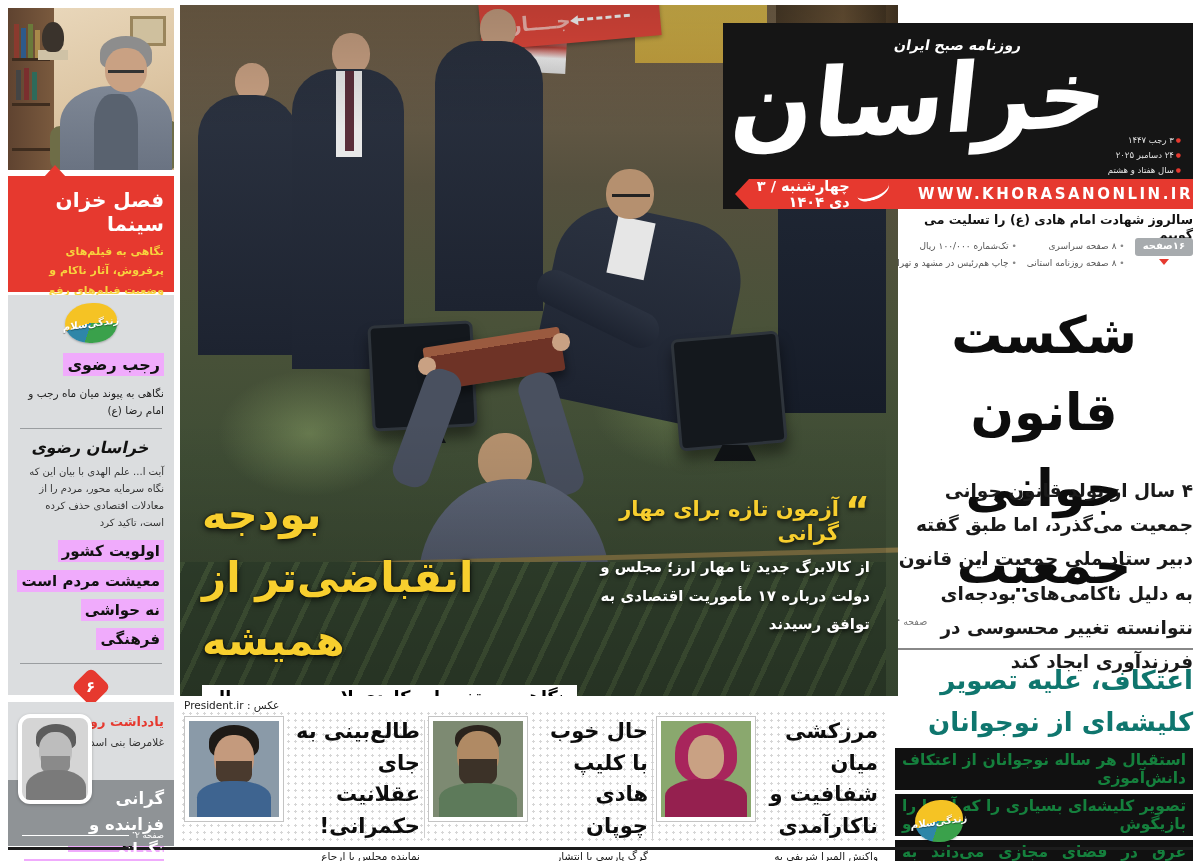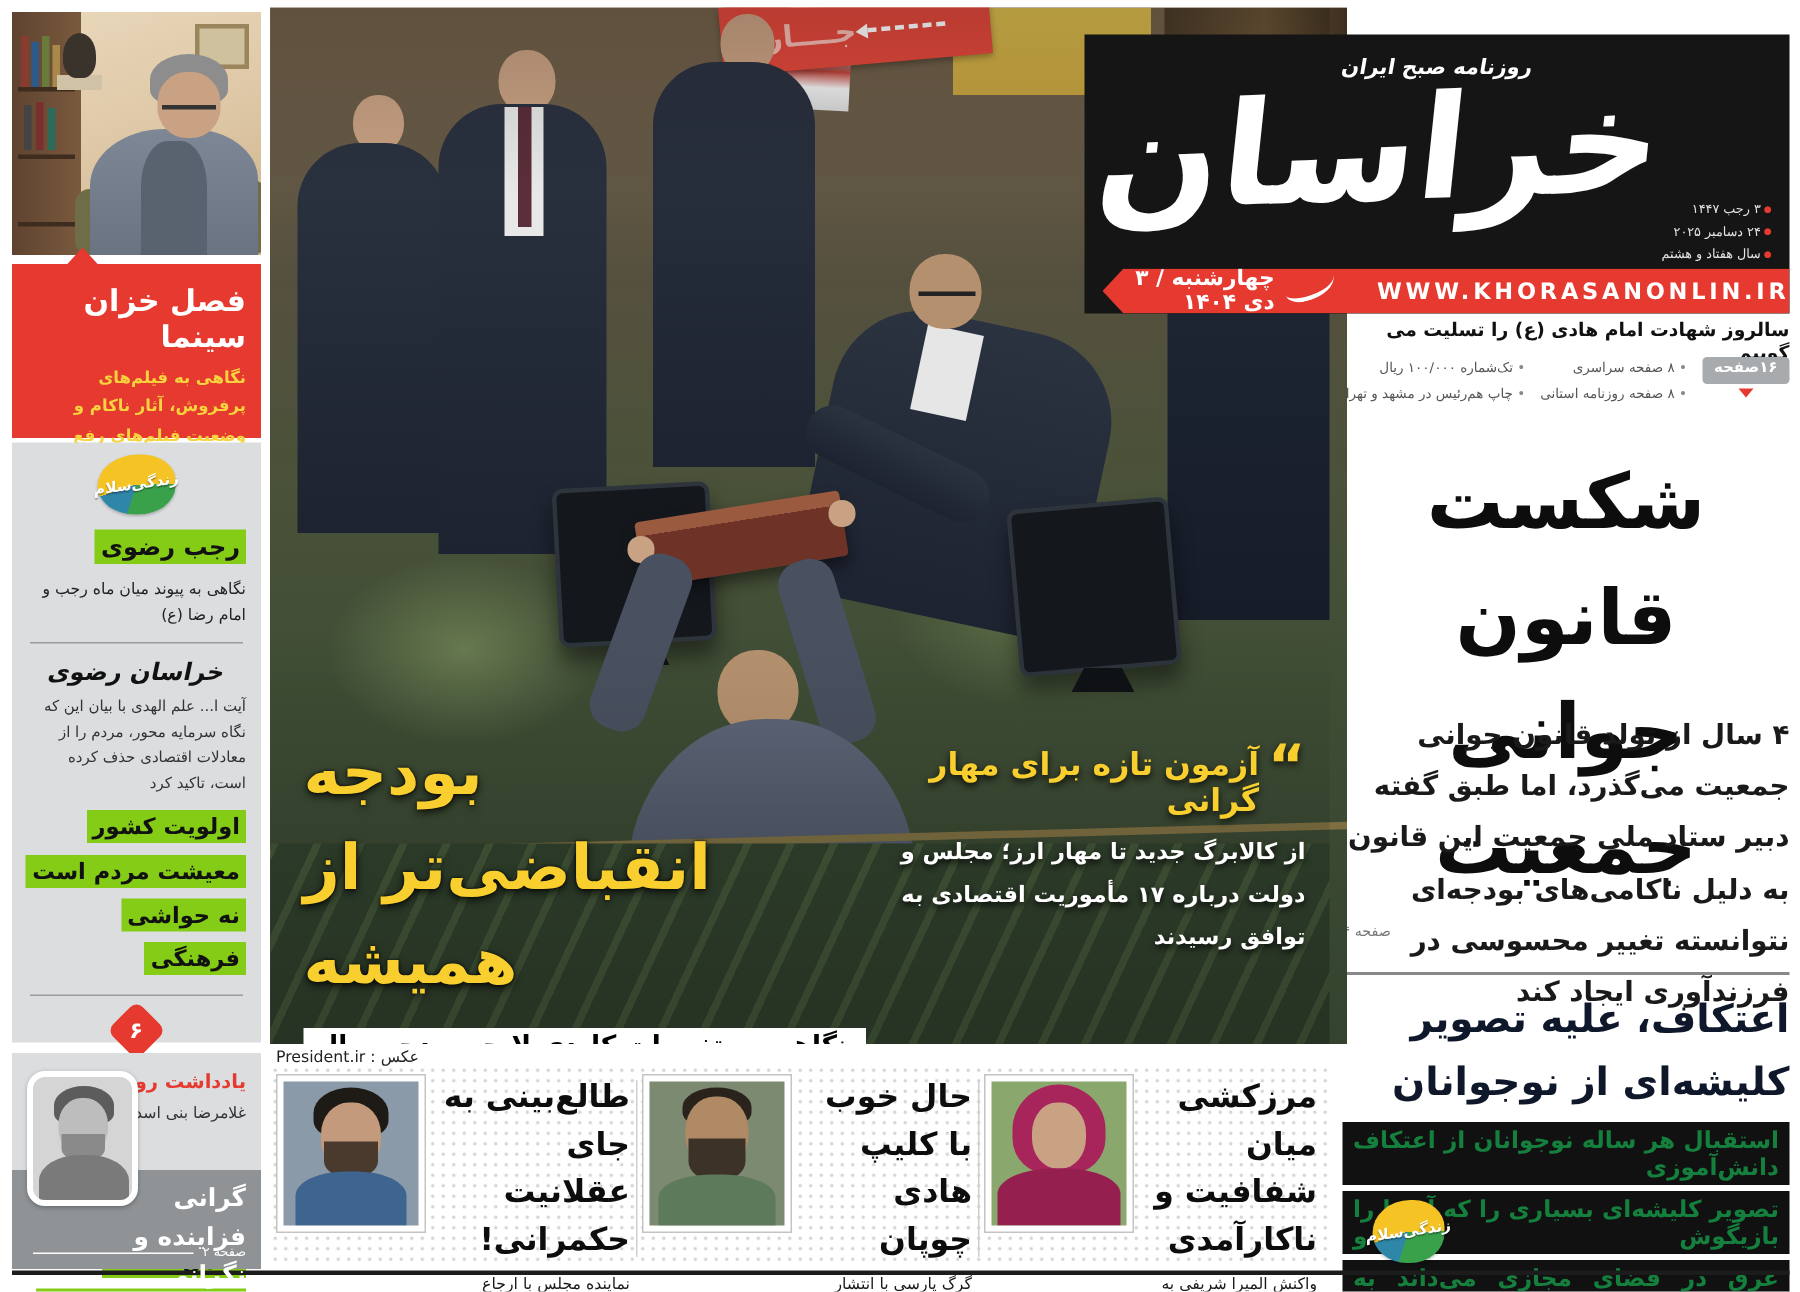--- a/index.html
+++ b/index.html
@@ -25,21 +25,21 @@
 
   .cinema { left:8px; top:176px; width:166px; height:116px; background:#e6392f; padding:12px 10px 8px; }
   .cinema-tail { position:absolute; left:36px; top:-11px; width:0; height:0; border-left:11px solid transparent; border-right:11px solid transparent; border-bottom:12px solid #e6392f; }
   .cinema h2 { color:#fff; font-size:20px; font-weight:900; text-align:right; letter-spacing:0; }
   .cinema p { color:#f7d33e; font-size:11px; font-weight:700; line-height:1.75; text-align:right; margin-top:6px; }
   .badge-white { display:inline-block; background:#fff; color:#d6342b; font-size:8.5px; font-weight:700; padding:2px 7px; margin-top:5px; }
 
   .grayA { left:8px; top:295px; width:166px; height:400px; background:#dbdddf; padding:8px 10px; }
   .life-logo { width:52px; height:40px; border-radius:55% 45% 50% 50%; background:conic-gradient(#f5c324 0 25%, #3aa14b 25% 55%, #2e86a8 55% 70%, #f5c324 70% 100%); display:flex; align-items:center; justify-content:center; margin:0 auto 8px; box-shadow:0 1px 2px rgba(0,0,0,.25); }
   .life-logo span { color:#fff; font-size:10px; font-weight:900; transform:skewX(-8deg) rotate(-8deg); text-shadow:0 1px 1px rgba(0,0,0,.4); }
-  .chip { display:inline; background:#84cc16; padding:2px 4px; box-decoration-break:clone; -webkit-box-decoration-break:clone; }
+  .chip { display:inline; background:#f0abfc; padding:2px 4px; box-decoration-break:clone; -webkit-box-decoration-break:clone; }
   .sideTitle { font-size:16px; font-weight:900; color:#111; text-align:right; line-height:1.8; }
   .sideBody { font-size:10.5px; color:#222; text-align:right; line-height:1.65; margin-top:5px; }
   .divider { border:none; border-top:1px solid #9a9da0; margin:9px 2px; }
   .kr-brand { font-size:16px; font-weight:900; color:#111; text-align:center; transform:skewX(-12deg); margin:2px 0 6px; }
   .sideLead { font-size:10px; color:#333; text-align:right; line-height:1.7; }
   .sideBig { font-size:15px; font-weight:900; color:#111; text-align:right; line-height:1.95; margin-top:6px; }
   .diamond { width:28px; height:28px; background:#e6392f; border-radius:6px; transform:rotate(45deg); margin:4px auto 10px; display:flex; align-items:center; justify-content:center; }
   .diamond span { transform:rotate(-45deg); color:#fff; font-weight:900; font-size:15px; }
 
   .grayB { left:8px; top:702px; width:166px; height:144px; background:#dbdddf; }
@@ -108,21 +108,21 @@
   .pages-badge { background:#a7abae; color:#fff; font-size:10px; font-weight:900; padding:2px 8px; border-radius:3px; height:18px; position:relative; }
   .pages-badge::after { content:""; position:absolute; left:50%; bottom:-9px; transform:translateX(-50%); border-left:5px solid transparent; border-right:5px solid transparent; border-top:6px solid #e6392f; }
   .pubcol div { font-size:9px; color:#555; line-height:1.9; text-align:right; }
   .pubcol div::before { content:"• "; color:#888; }
 
   
   .lead-h { left:895px; top:298px; width:298px; text-align:center; color:#0d0d0d; font-size:51px; font-weight:900; line-height:1.5; }
   .lead-body { left:895px; top:474px; width:298px; font-size:18.5px; font-weight:700; color:#1a1a1a; line-height:1.85; text-align:right; }
   .lead-badge { left:895px; top:616px; width:298px; text-align:left; font-size:9.5px; color:#777; }
   .rrule { left:895px; top:648px; width:298px; border-top:2px solid #888; }
-  .etekaf-h { left:895px; top:660px; width:298px; font-size:26px; font-weight:900; color:#0f172a; text-align:right; line-height:1.6; }
+  .etekaf-h { left:895px; top:660px; width:298px; font-size:26px; font-weight:900; color:#0f766e; text-align:right; line-height:1.6; }
   .etekaf-black { left:895px; top:748px; width:298px; }
   .etekaf-black div { background:#111; color:#15803d; font-size:15.5px; font-weight:800; padding:3px 7px; margin-bottom:4px; text-align:justify; text-align-last:justify; }
   .life-logo.small { position:absolute; left:20px; top:800px; margin:0; width:48px; height:42px; }
 
   
   .dots { left:180px; top:710px; width:706px; height:134px; background-image:radial-gradient(#d6d6d6 1px, transparent 1.4px); background-size:7px 7px; }
   .vsep { top:720px; width:1px; height:118px; background:#cfcfcf; }
   .teaser { top:716px; display:flex; gap:8px; direction:rtl; z-index:3; }
   .t-text { flex:1; }
   .t-title { font-size:21px; font-weight:900; color:#0d0d0d; text-align:right; line-height:1.5; }

